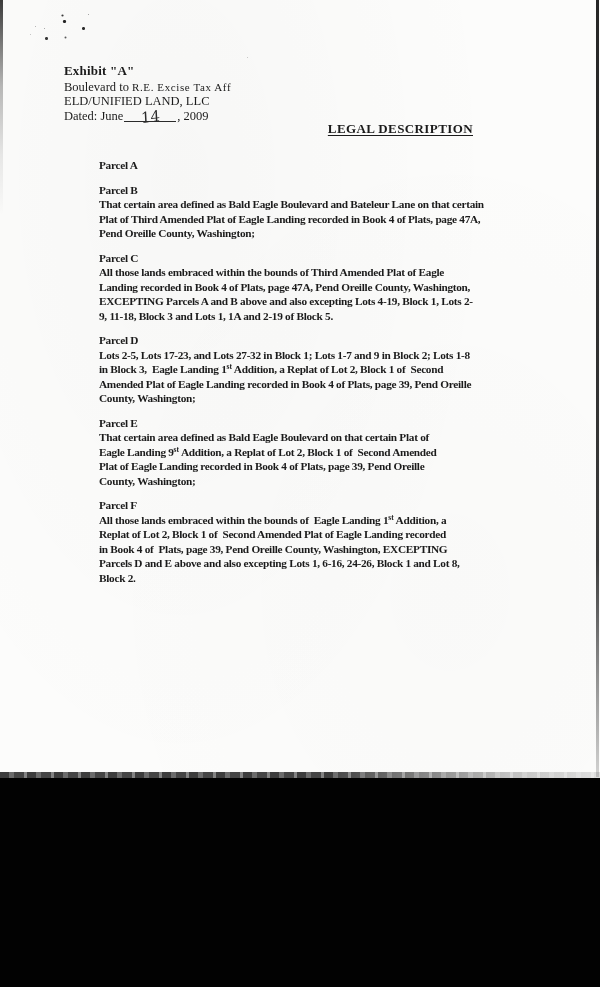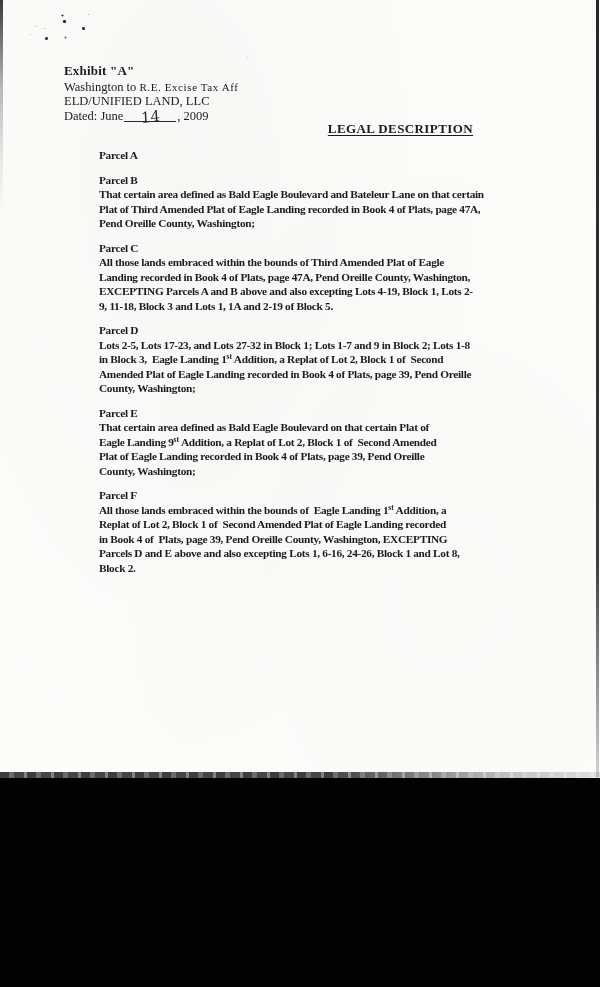--- a/index.html
+++ b/index.html
@@ -14,21 +14,21 @@
   }
   
   .header { position:absolute; left:64px; top:64px; font-size:12.5px; line-height:14px; }
   .exhibit-title { font-weight:700; font-size:13px; letter-spacing:0.2px; margin-bottom:2px; }
   .attach-val { font-family:Liberation Serif, serif; font-size:11px; letter-spacing:0.6px; }
   .blank-line { display:inline-block; width:52px; border-bottom:1.4px solid #2b2b2b; text-align:center; height:14px; margin:0 1px; }
   .hw-day { display:inline-block; font-family:"DejaVu Serif",serif; font-size:15px; transform:rotate(-7deg) skewX(-4deg); position:relative; top:2px; color:#2a2a2a; }
   
   .section-title { position:absolute; left:41px; top:121px; width:432px; text-align:right; font-weight:700; font-size:13px; letter-spacing:0.4px; text-decoration:underline; text-underline-offset:2px; }
   
-  .parcels { position:absolute; left:99px; top:148px; width:465px; font-weight:700; font-size:11.3px; line-height:14.5px; letter-spacing:-0.3px; }
+  .parcels { position:absolute; left:99px; top:158px; width:465px; font-weight:700; font-size:11.3px; line-height:14.5px; letter-spacing:-0.3px; }
   .parcel { margin-bottom:10px; }
   .parcel-body { white-space:pre-wrap; }
   .parcels sup { font-size:7.5px; line-height:0; vertical-align:4px; letter-spacing:0; }
   .end-line { width:308px; text-align:center; margin-top:10px; font-size:12.3px; letter-spacing:0; }
   
   .speckles { position:absolute; left:0; top:0; width:1px; height:1px; border-radius:50%; background:transparent;
     box-shadow:
       62px 15px 0 0.6px #3a3a3a, 64px 21px 0 1.1px #242424, 88px 14px 0 0 #8a8a8a,
       83px 28px 0 1px #2c2c2c, 35px 26px 0 0 #a0a0a0, 44px 28px 0 0 #909090,
       46px 38px 0 1px #383838, 65px 37px 0 0.5px #5a5a5a, 30px 34px 0 0 #b5b5b5,
@@ -48,21 +48,21 @@
 
 <div class="scan">
 
   <div class="speckles"></div>
   <div class="edge-left"></div>
   <div class="edge-right"></div>
 
   <div class="header">
     <div class="exhibit-title">Exhibit "A"</div>
     <div>
-      <span>Washington to</span>
+      <span>Boulevard to</span>
       <span class="attach-val">R.E. Excise Tax Aff</span>
     </div>
     <div>ELD/UNIFIED LAND, LLC</div>
     <div>
       <span>Dated: June</span><span class="blank-line"><span class="hw-day">14</span></span><span>, 2009</span>
     </div>
   </div>
 
   <div class="section-title">LEGAL DESCRIPTION</div>
 

